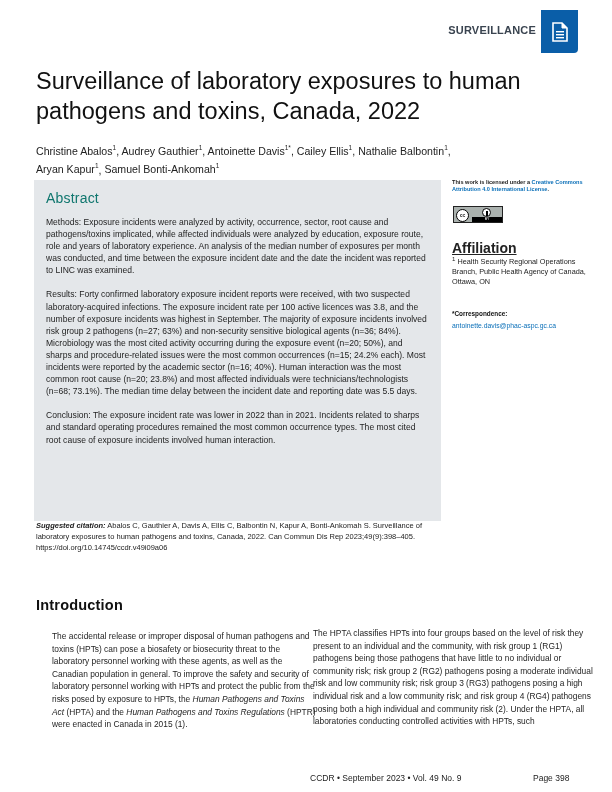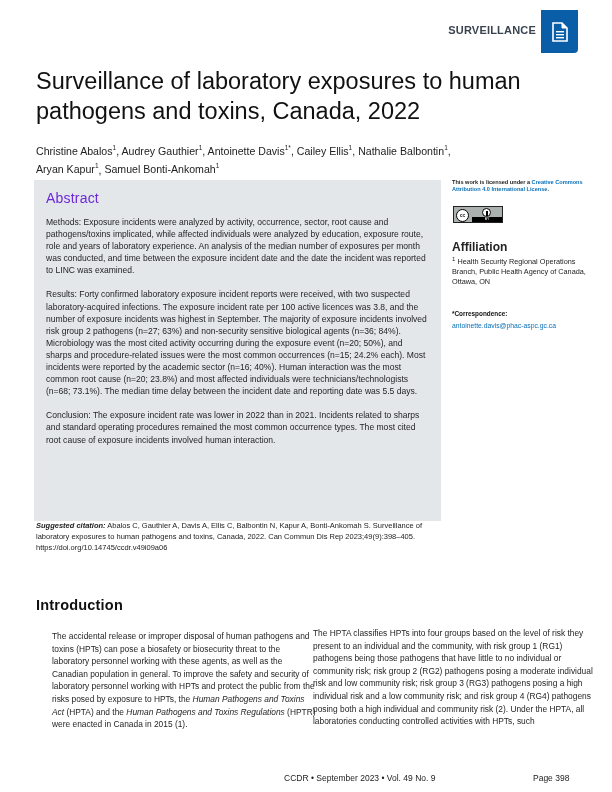--- a/index.html
+++ b/index.html
@@ -23,52 +23,52 @@
   .authors {
     position: absolute; left: 36px; top: 140px; width: 520px;
     font-size: 10.6px; line-height: 16px; color: #222;
   }
   .authors sup { font-size: 6.5px; }
 
   .abstract-box {
     position: absolute; left: 34px; top: 180px; width: 407px; height: 341px;
     background: #e4e7ea; padding: 10px 12px;
   }
-  .abstract-title { font-size: 14px; font-weight: normal; color: #6d28d9; margin-bottom: 10px; letter-spacing: 0.2px; }
+  .abstract-title { font-size: 14px; font-weight: normal; color: #0f766e; margin-bottom: 10px; letter-spacing: 0.2px; }
   .abstract-para { font-size: 8.55px; line-height: 12.1px; color: #1e1e1e; margin-bottom: 12px; }
 
   .citation {
     position: absolute; left: 36px; top: 520px; width: 405px;
     font-size: 7.5px; line-height: 11px; color: #222;
   }
   .citation .lbl { font-weight: bold; font-style: italic; }
 
   .side { position: absolute; left: 452px; width: 150px; }
   .license-text { top: 179px; font-size: 5.6px; line-height: 7.2px; color: #222; font-weight: bold; }
   .license-text .link { color: #0a6fb8; }
   .cc-badge {
     position: absolute; left: 453px; top: 206px; width: 50px; height: 17px;
     background: #aab1ae; border: 1px solid #222;
   }
   .cc-badge .by-strip { position: absolute; left: 18px; right: 0; bottom: 0; height: 5px; background: #000; color: #fff; font-size: 3.5px; text-align: center; line-height: 5px; }
   .cc-circle { position: absolute; left: 2px; top: 2px; width: 13px; height: 13px; border-radius: 50%; background: #fff; border: 1.3px solid #000; font-size: 5px; font-weight: bold; text-align: center; line-height: 10.5px; }
   .by-circle { position: absolute; left: 28px; top: 1px; width: 9px; height: 9px; border-radius: 50%; background: #fff; border: 1px solid #000; }
   .by-circle::after { content: ""; position: absolute; left: 2.5px; top: 1.5px; width: 2px; height: 5px; background: #000; }
 
-  .affil-title { top: 240px; font-size: 12px; font-weight: bold; color: #222; }
+  .affil-title { top: 240px; font-size: 14px; font-weight: bold; color: #222; text-decoration: underline; }
   .affil-text { top: 254px; font-size: 7.3px; line-height: 10px; color: #222; }
   .corr-title { top: 310px; font-size: 6.4px; font-weight: bold; color: #111; }
   .corr-email { top: 322px; font-size: 6.8px; color: #0a6fb8; }
 
   .intro-heading { position: absolute; left: 36px; top: 597px; font-size: 14.5px; color: #111; letter-spacing: 0.2px; text-align: center; }
   .col { position: absolute; top: 627px; width: 266px; font-size: 8.4px; line-height: 12.6px; color: #1e1e1e; }
   .col-left { left: 52px; top: 630px; }
   .col-right { left: 313px; top: 627px; width: 282px; }
 
-  .footer { position: absolute; top: 773px; left: 284px; font-size: 8.5px; color: #222; }
+  .footer { position: absolute; top: 773px; left: 310px; font-size: 8.5px; color: #222; }
   .footer-page { position: absolute; top: 773px; left: 533px; font-size: 8.5px; color: #222; }
 </style>
 </head>
 <body>
 
 <div class="section-label">SURVEILLANCE</div>
 <div class="section-badge">
   <svg width="16" height="20" viewBox="0 0 16 20">
     <path d="M1 1 H10 L15 6 V19 H1 Z" fill="none" stroke="#fff" stroke-width="1.6"></path>
     <path d="M10 1 V6 H15" fill="#fff" stroke="#fff" stroke-width="1"></path>

